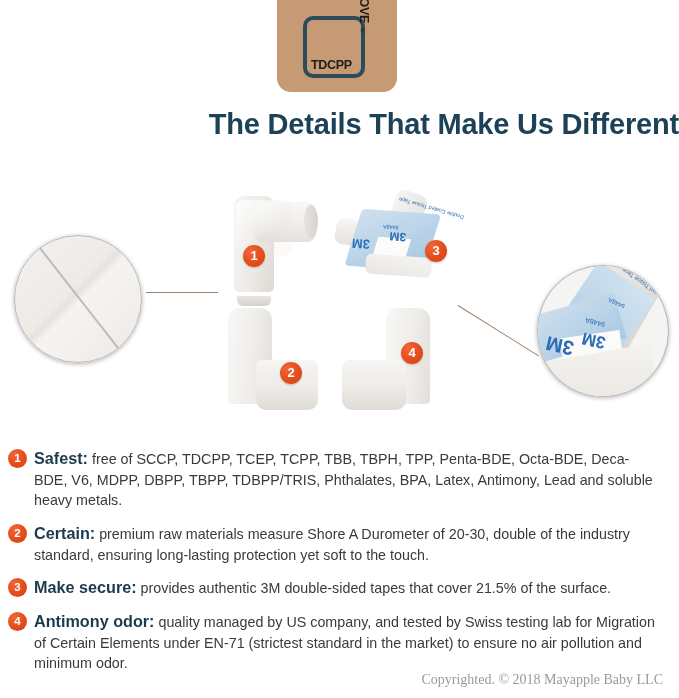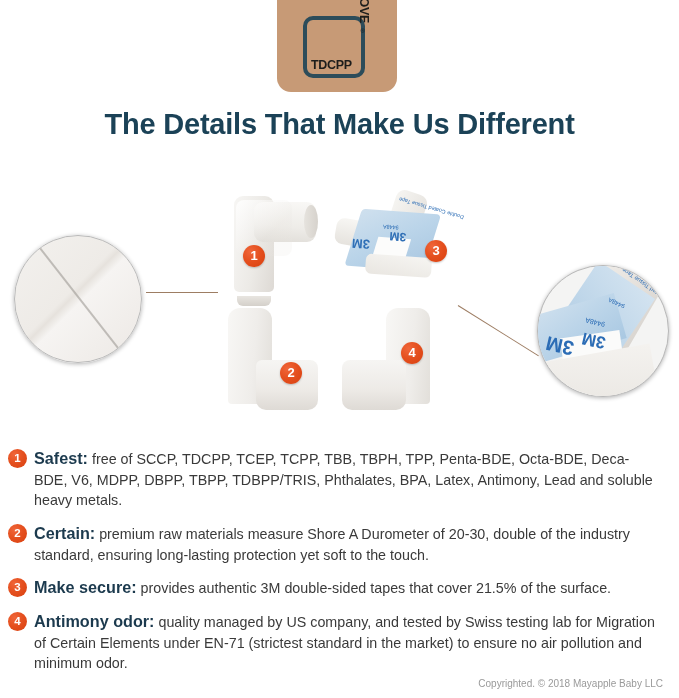--- a/index.html
+++ b/index.html
@@ -69,21 +69,21 @@
     font-size: 6px;
     color: #1d1d1b;
   }
 
   
   .headline {
     position: absolute;
     left: 0;
     top: 108px;
     width: 679px;
-    text-align: center;
+    text-align: right;
     font-size: 29px;
     font-weight: bold;
     color: #1b4257;
     letter-spacing: -0.2px;
     font-family: "Liberation Sans", sans-serif;
   }
 
   
   .stage {
     position: absolute;
@@ -383,24 +383,24 @@
     font-size: 16.2px;
     color: #1c3a4e;
   }
 
   
   .footer {
     position: absolute;
     right: 16px;
     bottom: 8px;
     text-align: left;
-    font-size: 10px;
+    font-size: 14px;
     line-height: 1.35;
     color: #9a9a9a;
-    font-family: Liberation Sans, sans-serif;
+    font-family: Liberation Serif, serif;
   }
 </style>
 </head>
 <body>
 
 <div class="logo-badge">
   <div class="logo-inner">
     <span class="logo-word-h">TDCPP</span>
     <span class="logo-word-v">COVE</span>
     <span class="logo-reg">®</span>

